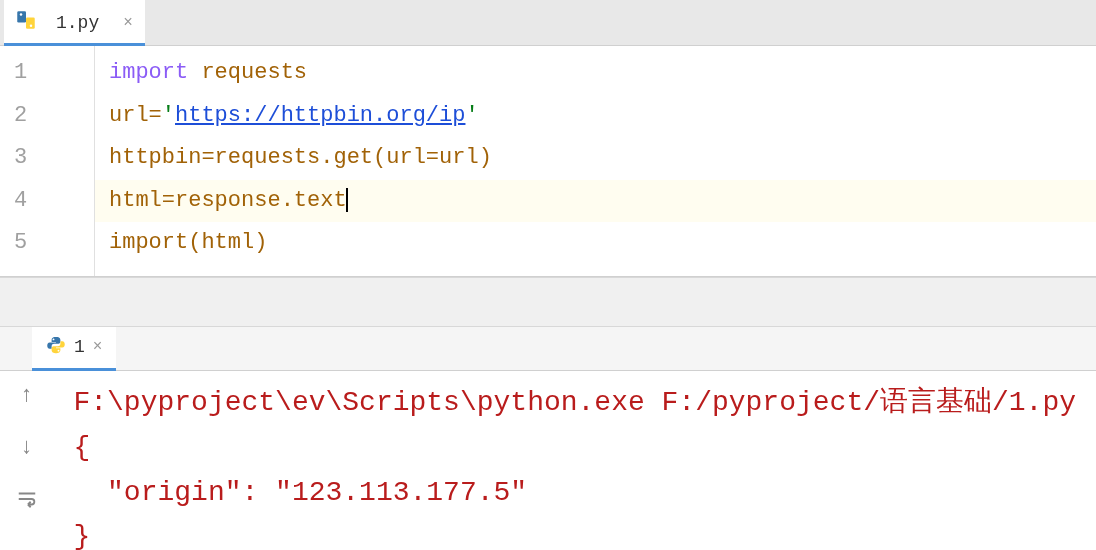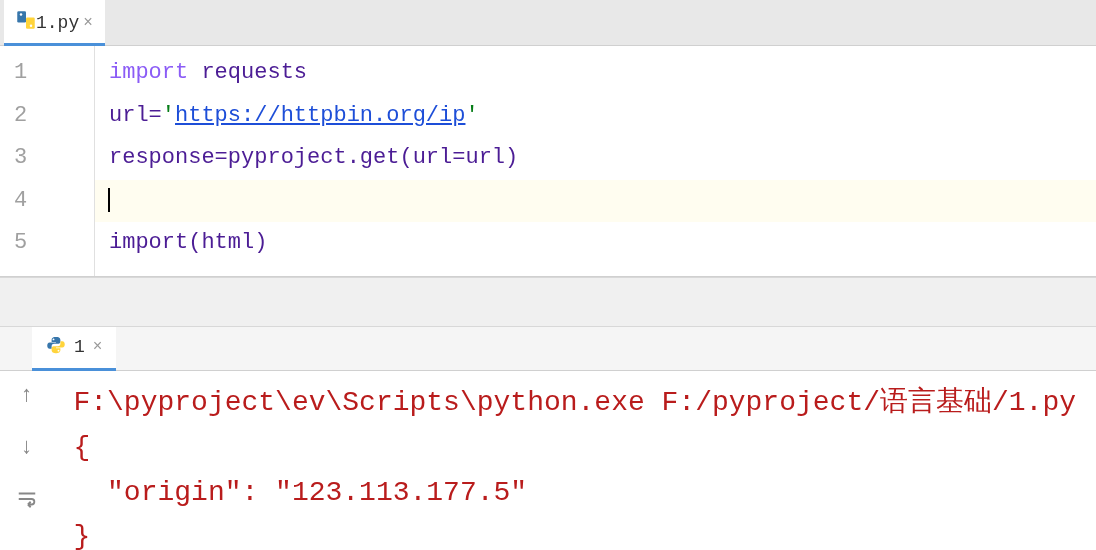--- a/index.html
+++ b/index.html
@@ -22,21 +22,21 @@
       display: flex;
       align-items: center;
       height: 46px;
       background: #e8e8e8;
       border-bottom: 1px solid #d0d0d0;
       padding-left: 4px;
     }
     .tab {
       display: flex;
       align-items: center;
-      gap: 0;
+      gap: 20px;
       padding: 8px 12px;
       background: #ffffff;
       border-top: 3px solid transparent;
       height: 46px;
       font-size: 18px;
       color: #333;
       cursor: pointer;
     }
     .tab.active {
       border-bottom: 3px solid #4a90d9;
@@ -86,21 +86,21 @@
       line-height: 1.3;
       white-space: pre;
       position: relative;
     }
     .code-line.cursor-line {
       background: #fffdf0;
       margin-left: -14px;
       padding-left: 14px;
     }
     .kw { color: #8b5cf6; }
-    .txt { color: #4c1d95; }
+    .txt { color: #a16207; }
     .str { color: #067d17; }
     .url-link { color: #1d4ed8; text-decoration: underline; }
     .cursor {
       display: inline-block;
       width: 2px;
       height: 24px;
       background: #000;
       vertical-align: middle;
       margin-left: -1px;
     }
@@ -199,22 +199,22 @@
     <div class="gutter" id="gutter">
         <div class="line-number">1</div>
         <div class="line-number">2</div>
         <div class="line-number">3</div>
         <div class="line-number">4</div>
         <div class="line-number">5</div>
       </div>
     <div class="code-content" id="code-content">
         <div class="code-line"><span class="kw">import</span><span class="txt"> requests</span></div>
         <div class="code-line"><span class="txt">url=</span><span class="str">'</span><span class="url-link">https://httpbin.org/ip</span><span class="str">'</span></div>
-        <div class="code-line"><span class="txt">response=pyproject.get(url=url)</span></div>
-        <div class="code-line cursor-line"><span class="cursor"></span></div>
+        <div class="code-line"><span class="txt">httpbin=requests.get(url=url)</span></div>
+        <div class="code-line cursor-line"><span class="txt">html=response.text</span><span class="cursor"></span></div>
         <div class="code-line"><span class="txt">import(html)</span></div>
       </div>
   </div>
 </div>
 
 <div class="separator"></div>
 
 <div class="console-area">
   <div class="console-tabs">
     <div class="console-tab">

